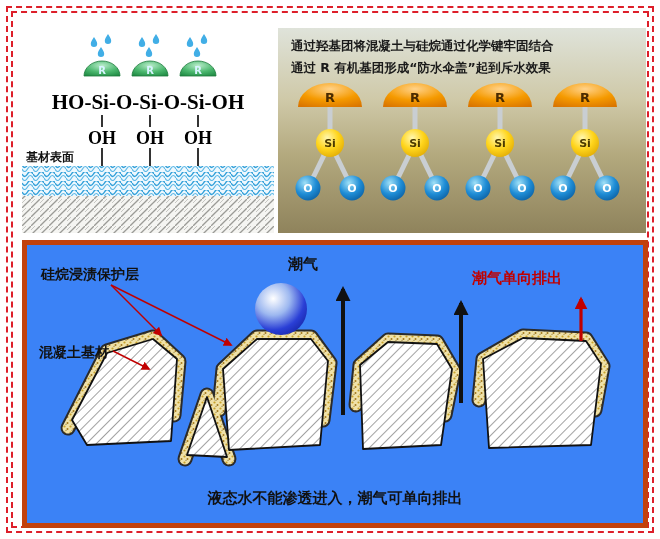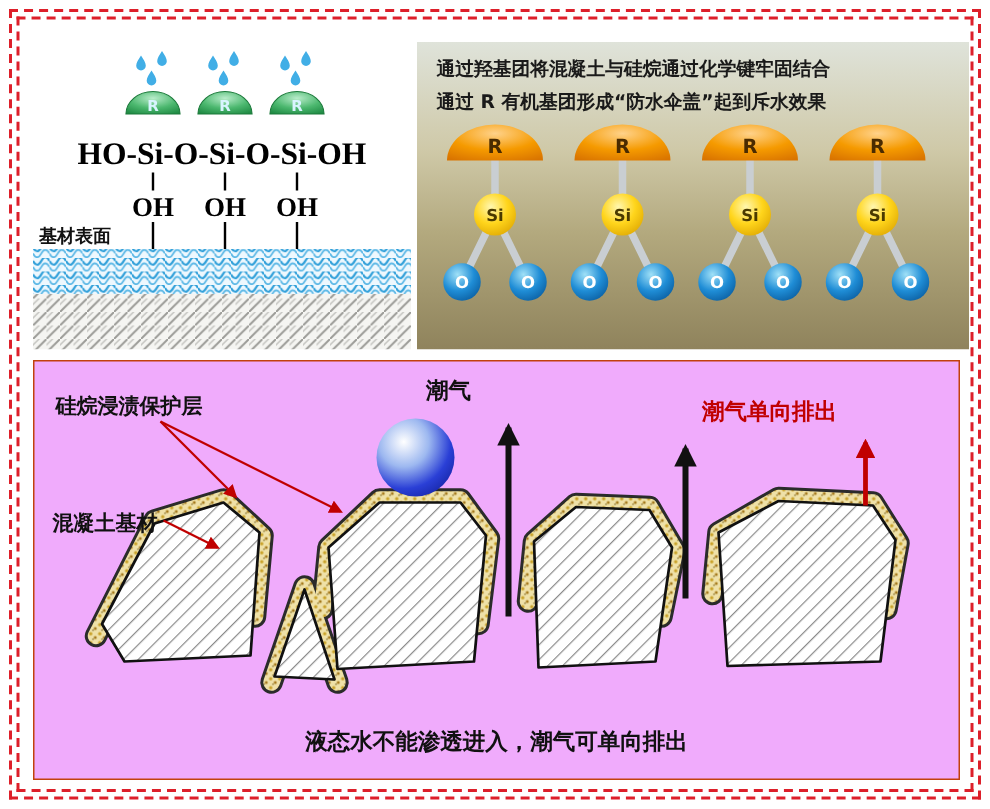--- a/index.html
+++ b/index.html
@@ -3,21 +3,21 @@
 <meta charset="utf-8">
 <style>
   html,body{margin:0;padding:0;background:#ffffff;}
   body{font-family:"DejaVu Sans","Liberation Sans",sans-serif;}
   .page{position:relative;width:660px;height:539px;background:#ffffff;overflow:hidden;}
   .border-outer{position:absolute;left:6px;top:6px;right:6px;bottom:6px;border:2px dashed #dd1f2a;pointer-events:none;}
   .border-inner{position:absolute;left:11px;top:11px;right:11px;bottom:11px;border:2px dashed #dd1f2a;pointer-events:none;}
   .panel{position:absolute;}
   #panel-topleft{left:22px;top:28px;width:252px;height:205px;background:#ffffff;}
   #panel-topright{left:278px;top:28px;width:368px;height:205px;}
-  #panel-bottom{left:22px;top:240px;width:616px;height:278px;border:1px solid #c2410c;background:#f0abfc;box-sizing:content-box;}
+  #panel-bottom{left:22px;top:240px;width:616px;height:278px;border:5px solid #c2410c;background:#3b82f6;box-sizing:content-box;}
   svg{display:block;}
   text{font-family:"DejaVu Sans","Liberation Sans",sans-serif;}
   .serif{font-family:"Liberation Serif","DejaVu Serif",serif;}
 </style>
 </head>
 <body>
 
 <div class="page">
   <div class="border-outer"></div>
   <div class="border-inner"></div>

